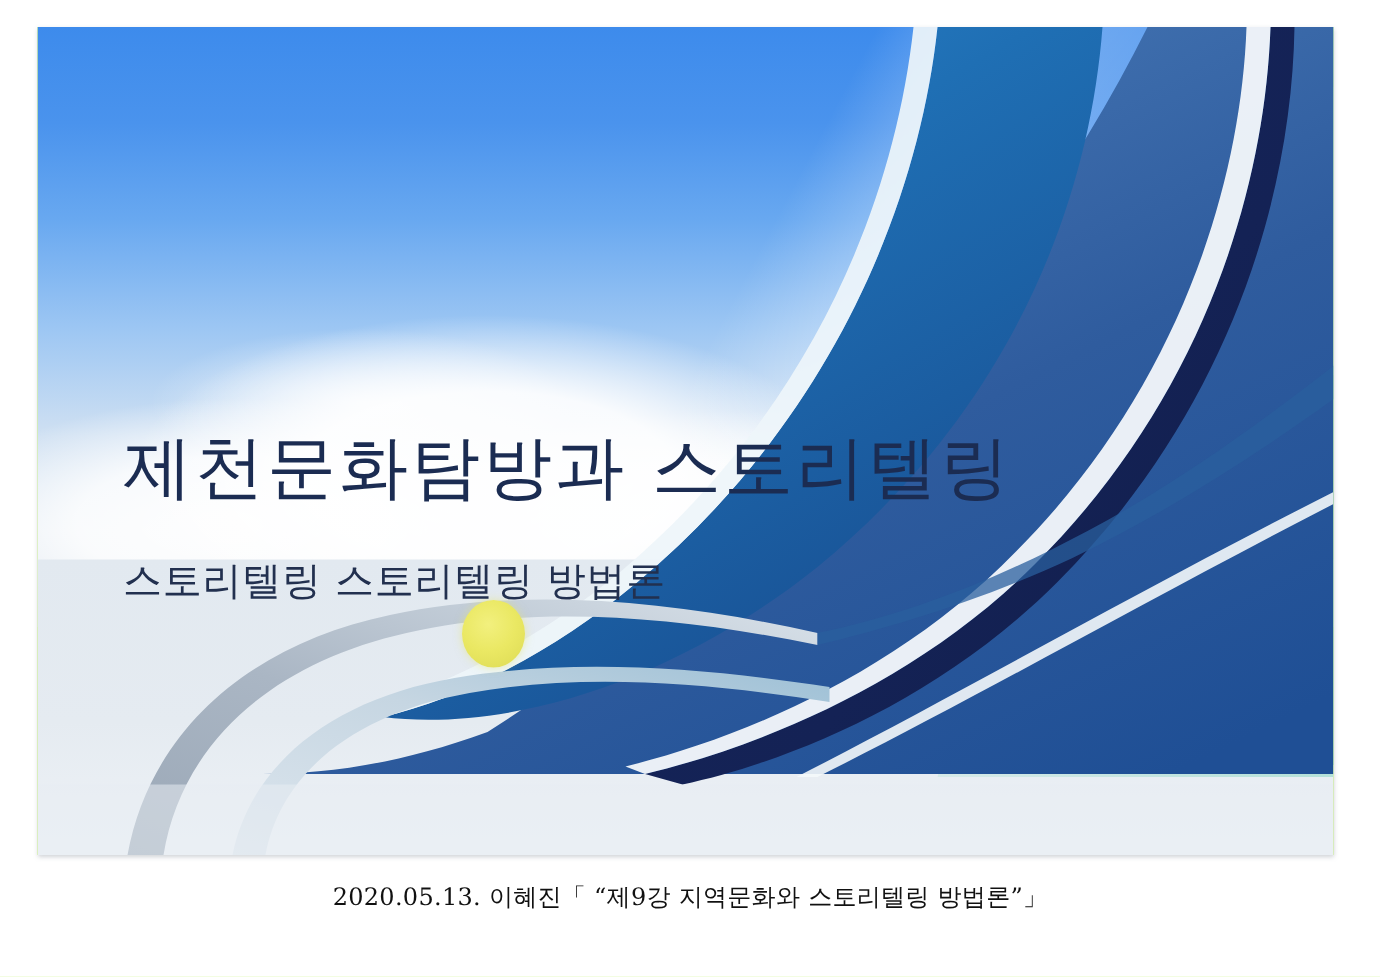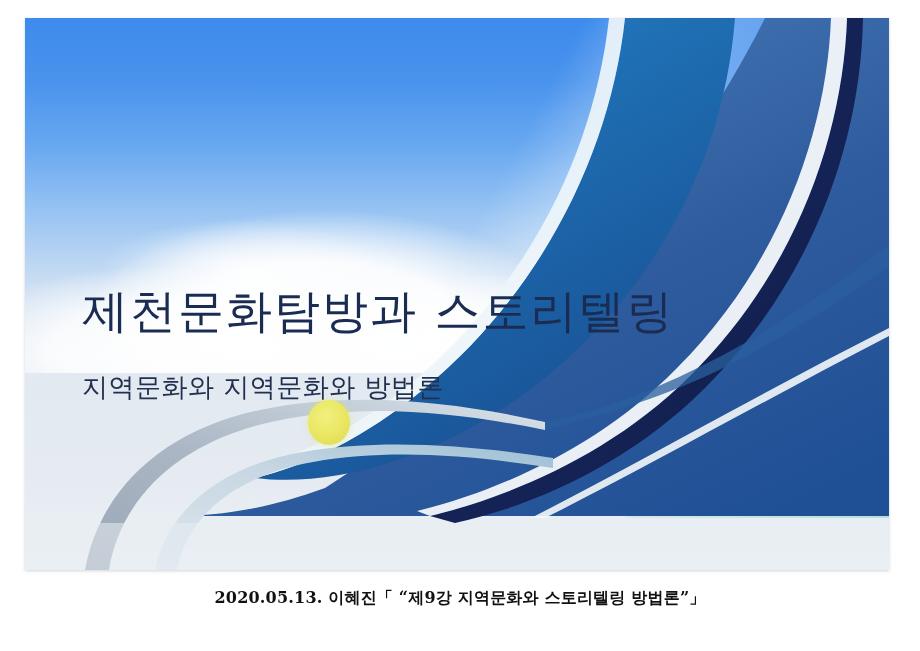--- a/index.html
+++ b/index.html
@@ -125,21 +125,21 @@
 
   
   .caption {
     position: absolute;
     left: 0;
     top: 588px;
     width: 920px;
     text-align: center;
     font-family: "DejaVu Serif", "Liberation Serif", serif;
     font-size: 16px;
-    font-weight: 700;
+    font-weight: 400;
     color: #111111;
     letter-spacing: 0.2px;
     white-space: nowrap;
   }
 </style>
 </head>
 <body>
 
 <div id="page">
 
@@ -227,19 +227,19 @@
                  L864,248 C806,290 748,326 690,354 C630,382 570,400 520,412 Z" fill="#2a5f9e" opacity="0.75"></path>
 
         <path d="M0,505 L864,505 L864,552 L0,552 Z" fill="#e7edf3" opacity="0.55"></path>
       </g>
     </svg>
 
     <div class="sun-dot"></div>
 
     <div class="slide-title">제천문화탐방과 스토리텔링</div>
 
-    <div class="slide-subtitle">지역문화와 지역문화와 방법론</div>
+    <div class="slide-subtitle">스토리텔링 스토리텔링 방법론</div>
 
   </div>
 
   <div class="caption">2020.05.13. 이혜진「 “제9강 지역문화와 스토리텔링 방법론”」</div>
 
 </div>
 
 </body></html>

